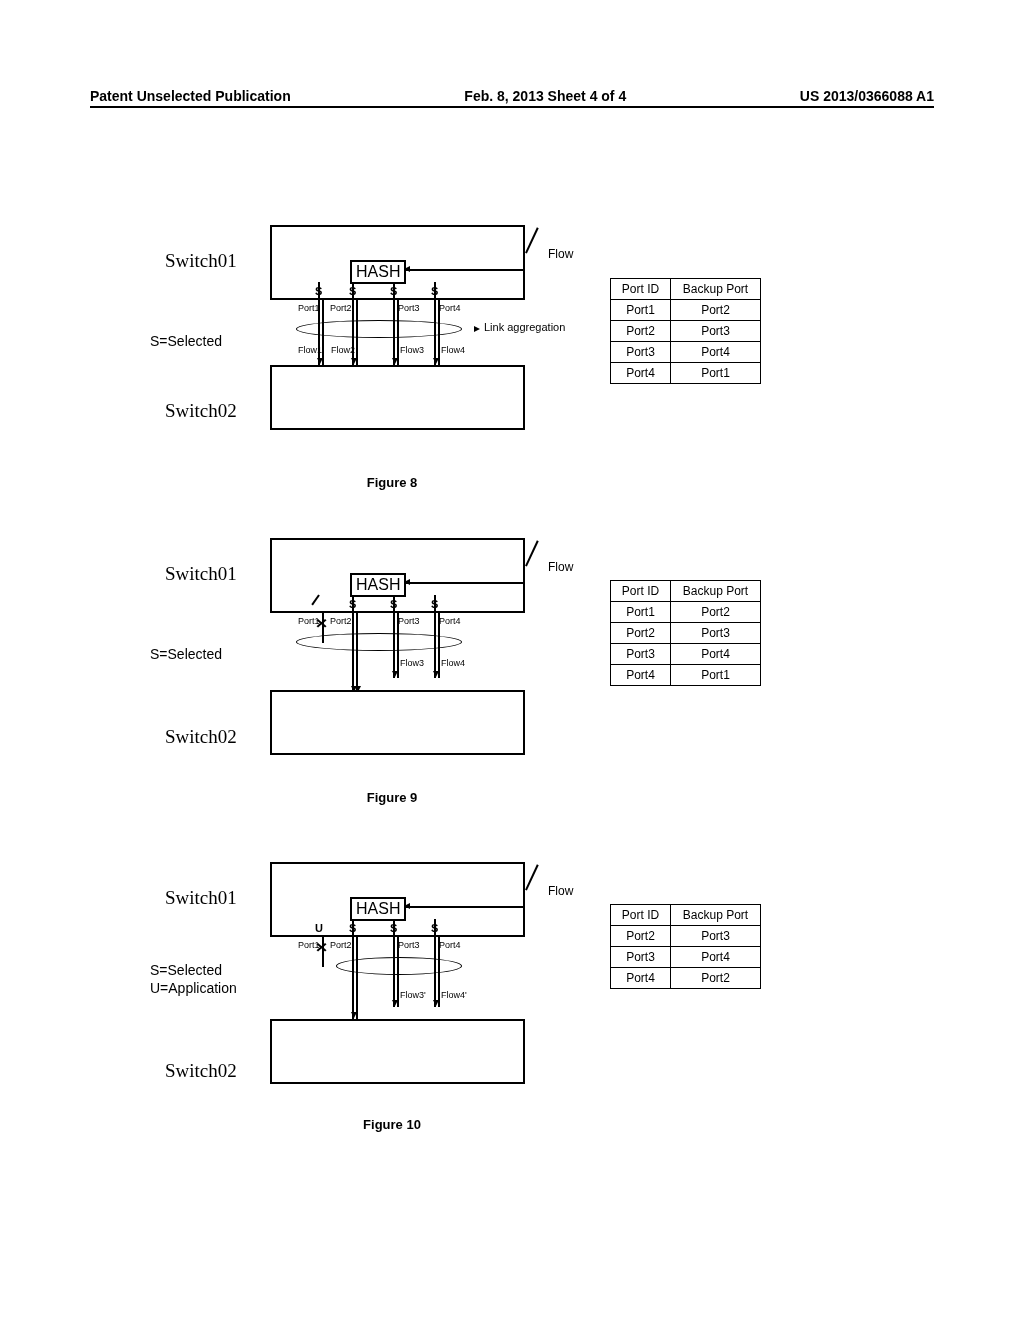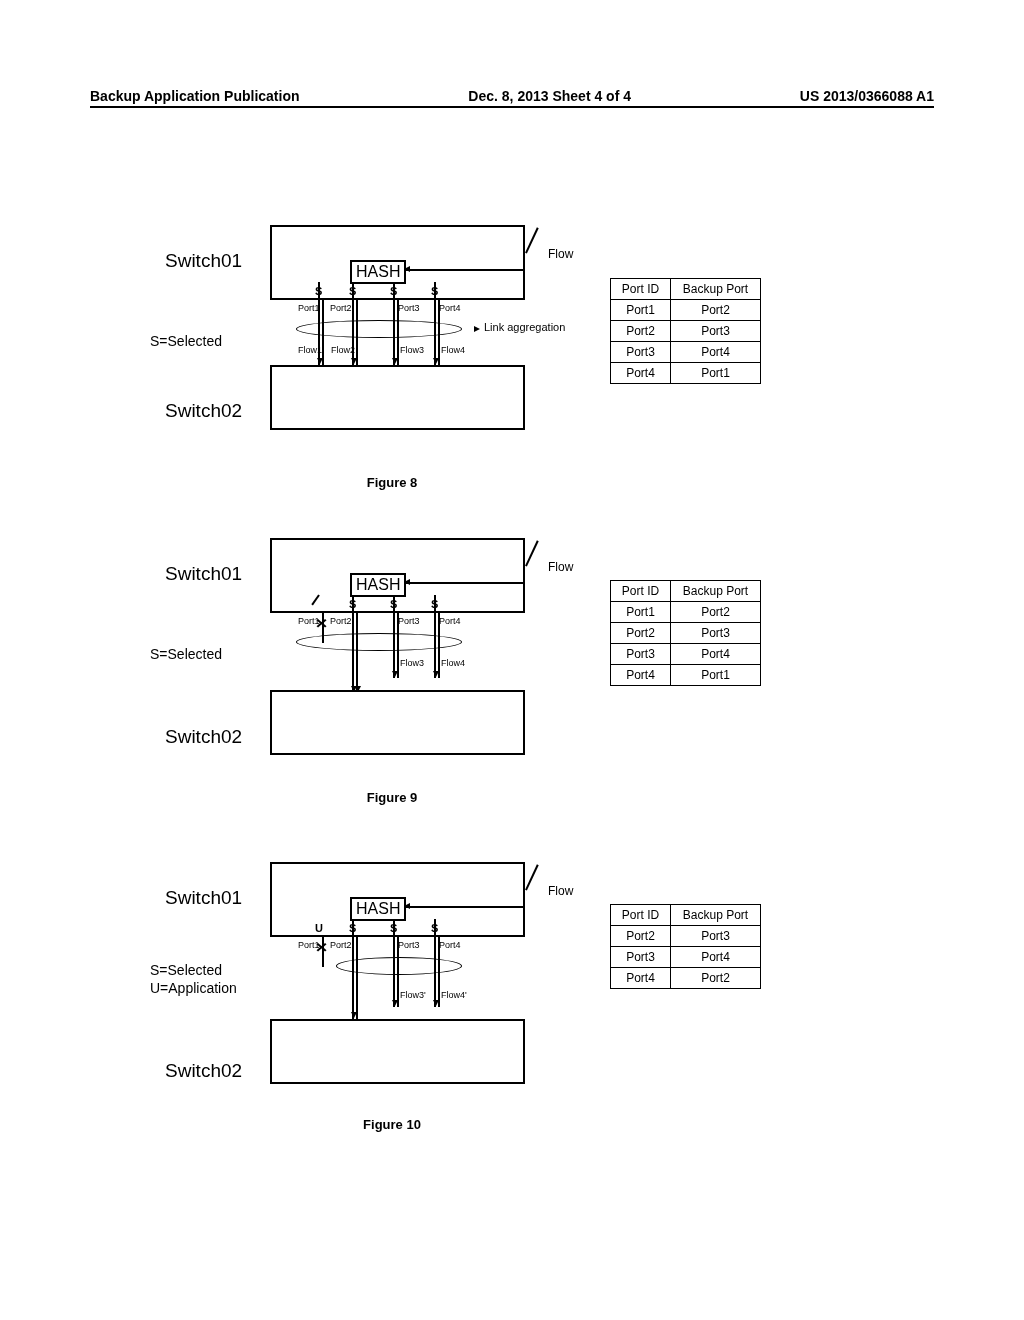--- a/index.html
+++ b/index.html
@@ -34,21 +34,21 @@
     width: 100%;
   }
   .switch-box {
     position: absolute;
     border: 2px solid #000;
     background: #fff;
   }
   .switch-label {
     position: absolute;
     font-size: 19px;
-    font-family: Liberation Sans, sans-serif;
+    font-family: Liberation Serif, serif;
   }
   .legend {
     position: absolute;
     font-size: 14px;
   }
   .hash-box {
     position: absolute;
     border: 2px solid #000;
     background: #fff;
     text-align: center;
@@ -143,22 +143,22 @@
     position: absolute;
     font-size: 13px;
     font-weight: bold;
     transform: scaleX(1.2);
   }
 </style>
 </head>
 <body>
 
 <div class="header">
-  <span>Backup Application Publication</span>
-  <span>Dec. 8, 2013  Sheet 4 of 4</span>
+  <span>Patent Unselected Publication</span>
+  <span>Feb. 8, 2013  Sheet 4 of 4</span>
   <span>US 2013/0366088 A1</span>
 </div>
 <div class="header-rule"></div>
 
 <div class="figure-block" style="top:225px;">
   <div class="switch-label" style="left:165px; top:25px;">Switch01</div>
   <div class="switch-box" style="left:270px; top:0; width:255px; height:75px;"></div>
   <div class="hash-box" style="left:350px; top:35px;">HASH</div>
 
   <div class="port-stub" style="left:318px; top:57px; height:18px;"></div>

